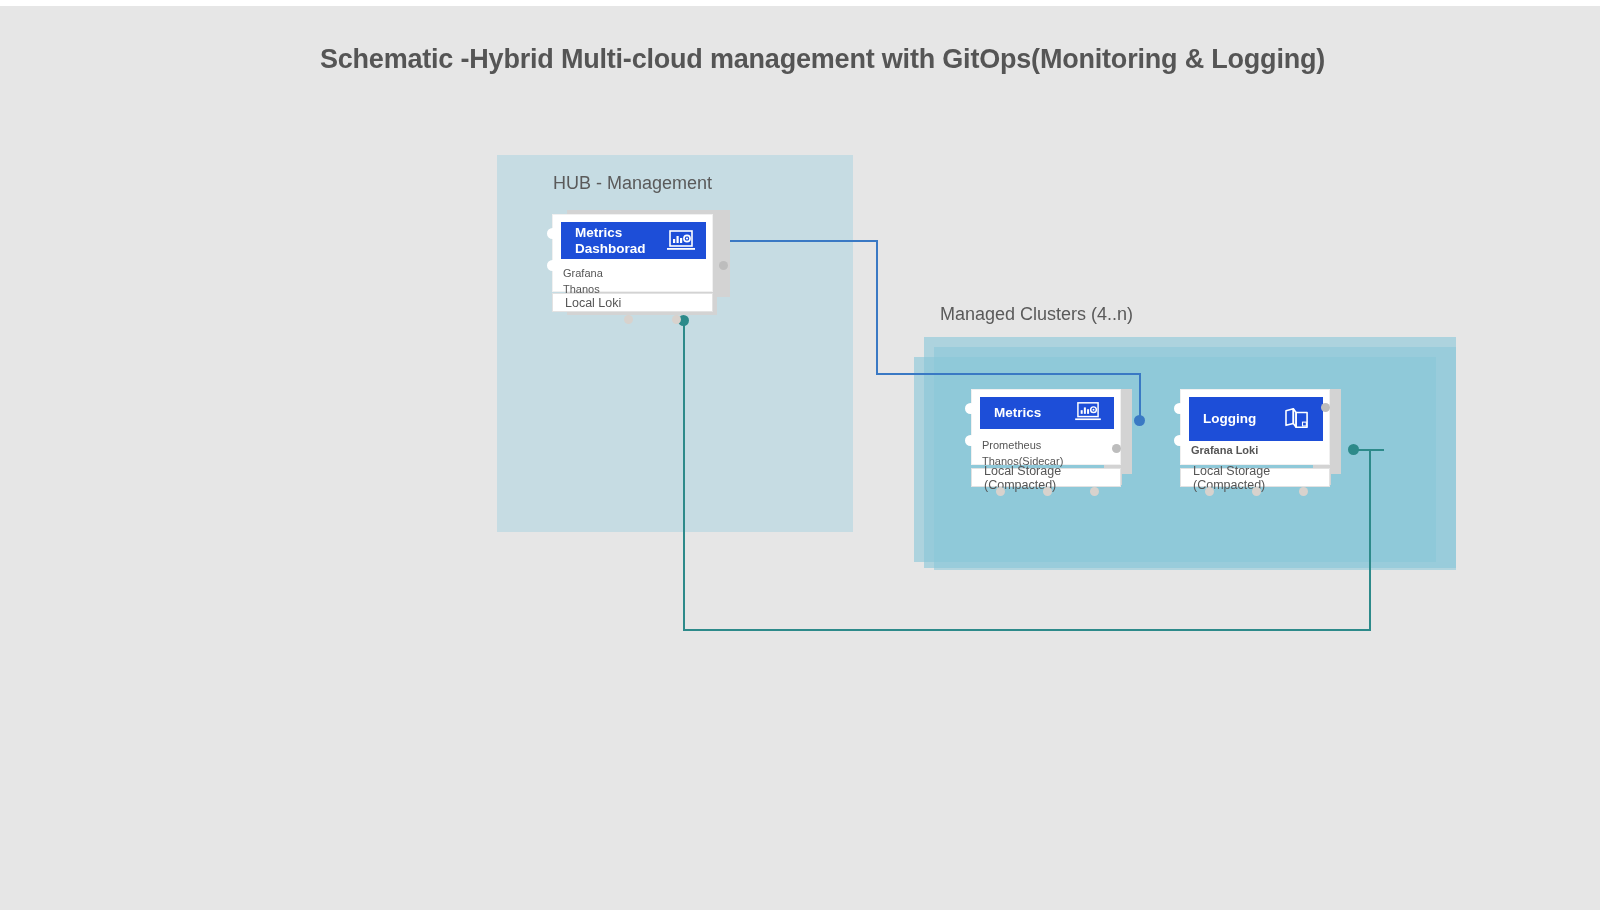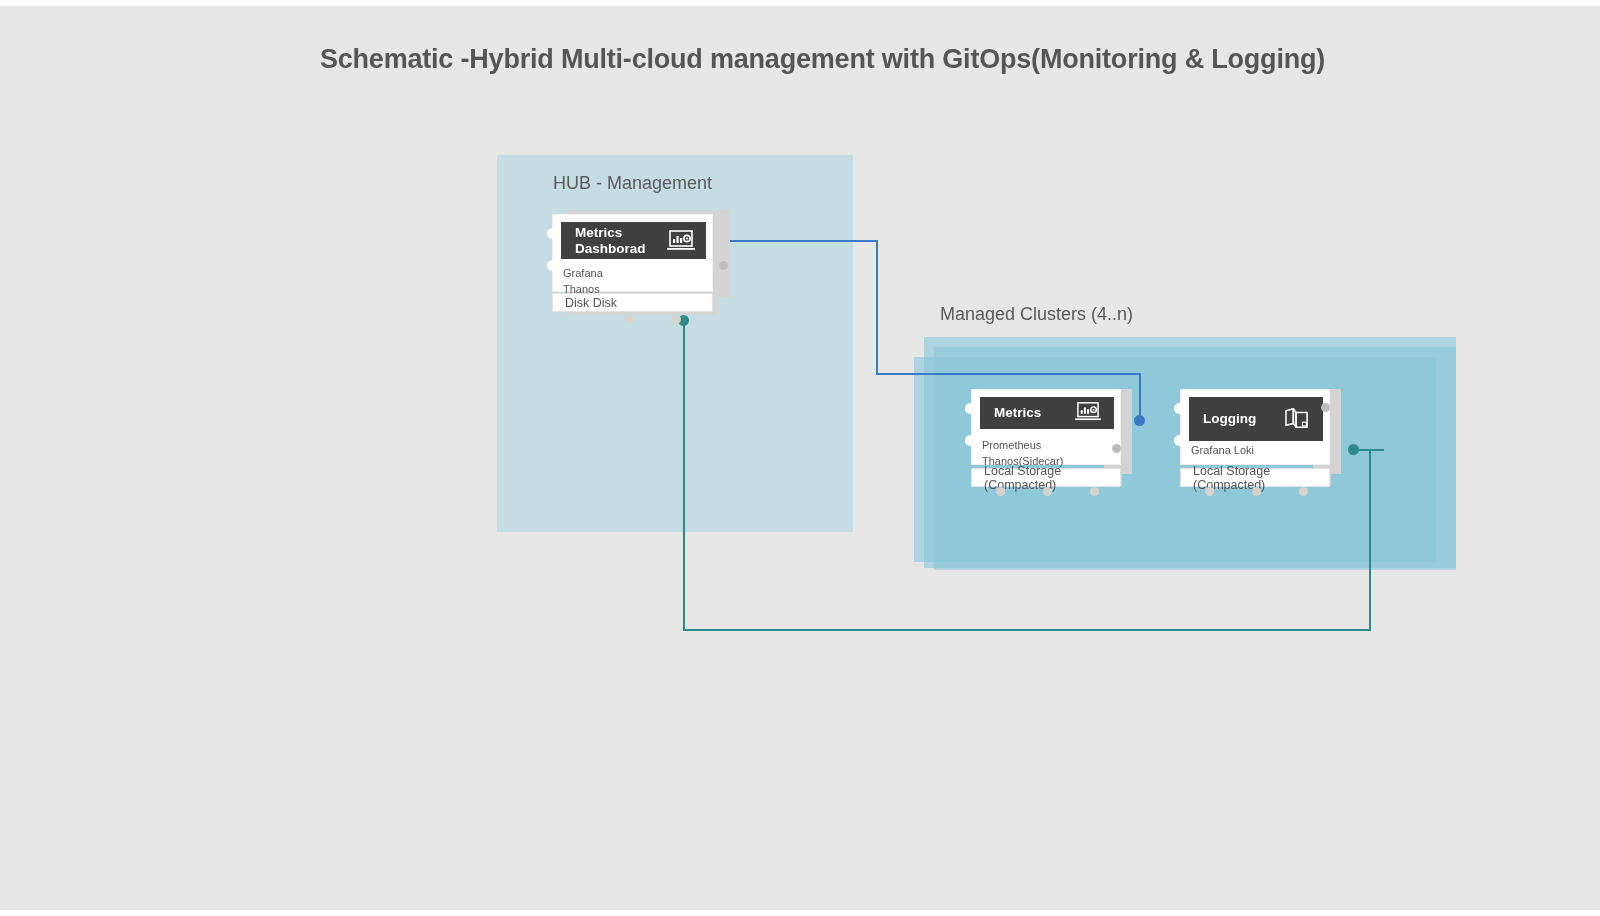--- a/index.html
+++ b/index.html
@@ -53,21 +53,21 @@
     position: absolute;
     background: #d3d3d3;
   }
   .node-card {
     position: absolute;
     background: #ffffff;
     border: 1px solid #f0f0f0;
   }
   .node-header {
     position: absolute;
-    background: #404040;
+    background: #1d4ed8;
     color: #ffffff;
     font-weight: bold;
     font-size: 13.5px;
     line-height: 16px;
     display: flex;
     align-items: center;
     padding-left: 14px;
   }
   .node-header .hdr-text { white-space: pre-line; }
   .node-icon {
@@ -178,21 +178,21 @@
           </svg>
         </span>
       </div>
       <div class="node-sub" style="left:10px; top:50px;">Grafana
 Thanos</div>
     </div>
     <div class="anchor" style="left:547px; top:228px; width:11px; height:11px;"></div>
     <div class="anchor" style="left:547px; top:260px; width:11px; height:11px;"></div>
     <div class="dot-grey" style="left:719px; top:261px; width:9px; height:9px;"></div>
     <div class="node-plate" style="left:567px; top:297px; width:150px; height:18px;"></div>
-    <div class="storage-box" style="left:552px; top:293px; width:161px; height:19px;">Disk Disk</div>
+    <div class="storage-box" style="left:552px; top:293px; width:161px; height:19px;">Local Loki</div>
     <div class="foot-dot" style="left:624px; top:315px;"></div>
     <div class="foot-dot" style="left:672px; top:315px;"></div>
   </div>
 
   <div class="node">
     <div class="node-plate" style="left:1104px; top:389px; width:28px; height:85px;"></div>
     <div class="node-card" style="left:971px; top:389px; width:150px; height:76px;">
       <div class="node-header" style="left:8px; top:7px; width:134px; height:32px;">
         <span class="hdr-text">Metrics</span>
         <span class="node-icon">
@@ -227,21 +227,21 @@
         <span class="hdr-text">Logging</span>
         <span class="node-icon">
           <svg viewBox="0 0 30 24" width="28" height="22">
             <path d="M3 4 L11 2 L11 18 L3 20 Z" fill="none" stroke="#ffffff" stroke-width="1.7" stroke-linejoin="round"></path>
             <path d="M11 2 L14 6 L14 22 L11 18 Z" fill="none" stroke="#ffffff" stroke-width="1.7" stroke-linejoin="round"></path>
             <path d="M14 6 L26 6 L26 22 L14 22 Z" fill="none" stroke="#ffffff" stroke-width="1.7" stroke-linejoin="round"></path>
             <rect x="21" y="16.5" width="4.2" height="4.2" fill="none" stroke="#ffffff" stroke-width="1.2"></rect>
           </svg>
         </span>
       </div>
-      <div class="node-sub" style="left:10px; top:52px;">Grafana Loki</div>
+      <div class="node-sub" style="left:10px; top:52px;font-weight:bold;">Grafana Loki</div>
     </div>
     <div class="anchor" style="left:1174px; top:403px; width:11px; height:11px;"></div>
     <div class="anchor" style="left:1174px; top:435px; width:11px; height:11px;"></div>
     <div class="dot-grey" style="left:1321px; top:403px; width:9px; height:9px;"></div>
     <div class="node-plate" style="left:1313px; top:469px; width:18px; height:16px;"></div>
     <div class="storage-box" style="left:1180px; top:468px; width:150px; height:19px;">Local Storage (Compacted)</div>
     <div class="foot-dot" style="left:1205px; top:487px;"></div>
     <div class="foot-dot" style="left:1252px; top:487px;"></div>
     <div class="foot-dot" style="left:1299px; top:487px;"></div>
   </div>

